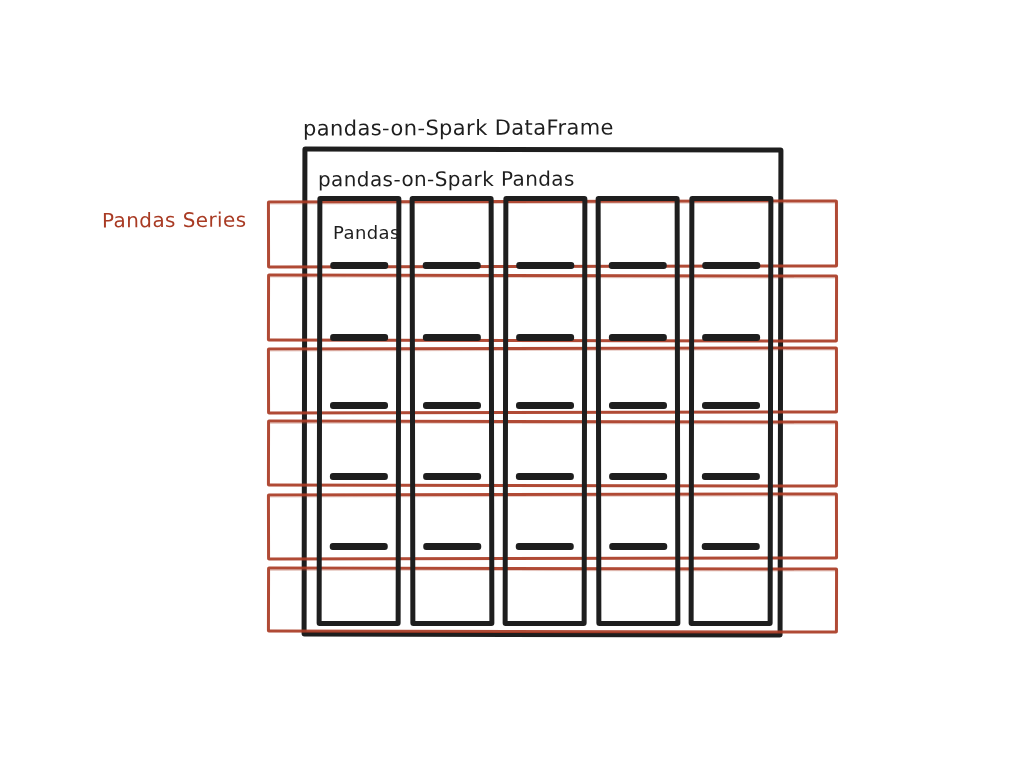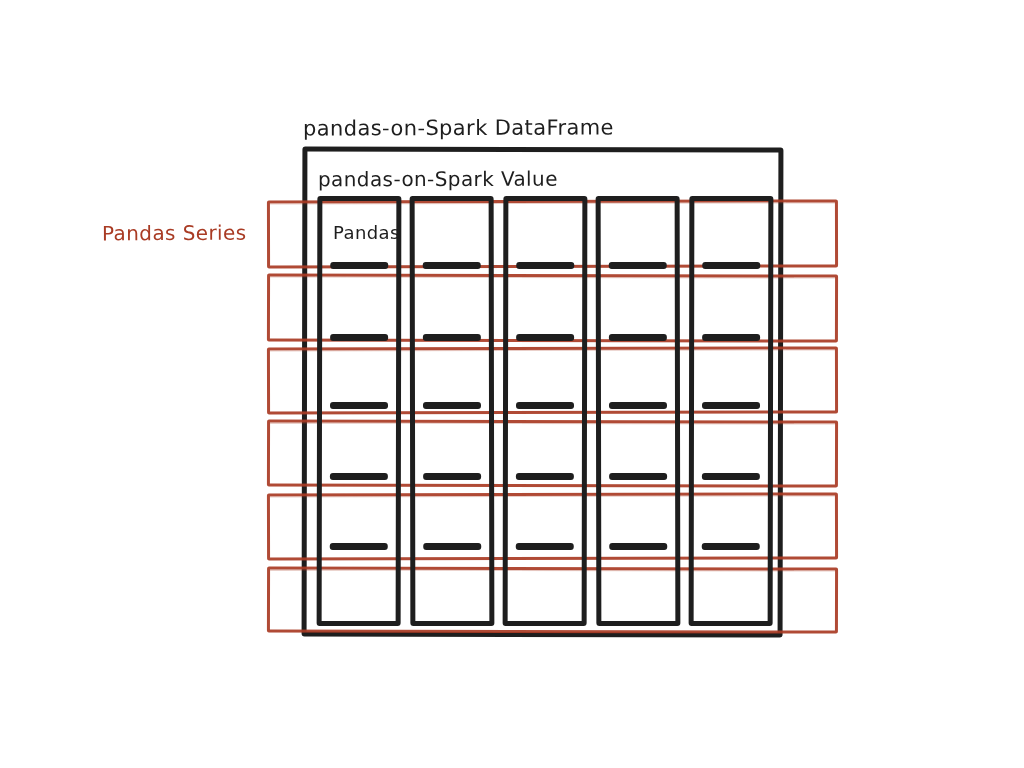--- a/index.html
+++ b/index.html
@@ -35,21 +35,20 @@
     line-height: 25px;
     transform: rotate(-0.15deg);
   }
   .pandas-label {
     left: 102px;
     top: 208px;
     font-size: 20px;
     line-height: 25px;
     color: var(--red, #a93b24);
     transform: rotate(-0.3deg);
-    margin-top: 13px;
   }
   .value-label {
     left: 333px;
     top: 221px;
     font-size: 18px;
     line-height: 23px;
     z-index: 6;
   }
   .outer-box {
     position: absolute;
@@ -100,21 +99,21 @@
   }
 </style>
 </head>
 <body>
 
 <div class="canvas">
   <div class="label title">pandas-on-Spark DataFrame</div>
 
   <div class="outer-box"></div>
 
-  <div class="label series-label">pandas-on-Spark Value</div>
+  <div class="label series-label">pandas-on-Spark Pandas</div>
 
   <div class="label pandas-label">Pandas Series</div>
 
   <div class="rows-layer" id="rows-layer">
       <div class="pandas-row" style="top: 200px; height: 68px; transform: rotate(-0.12deg);"></div>
       <div class="pandas-row" style="top: 274px; height: 68px; transform: rotate(0.12deg);"></div>
       <div class="pandas-row" style="top: 347px; height: 67px; transform: rotate(-0.12deg);"></div>
       <div class="pandas-row" style="top: 420px; height: 67px; transform: rotate(0.12deg);"></div>
       <div class="pandas-row" style="top: 493px; height: 67px; transform: rotate(-0.12deg);"></div>
       <div class="pandas-row" style="top: 567px; height: 66px; transform: rotate(0.12deg);"></div>

